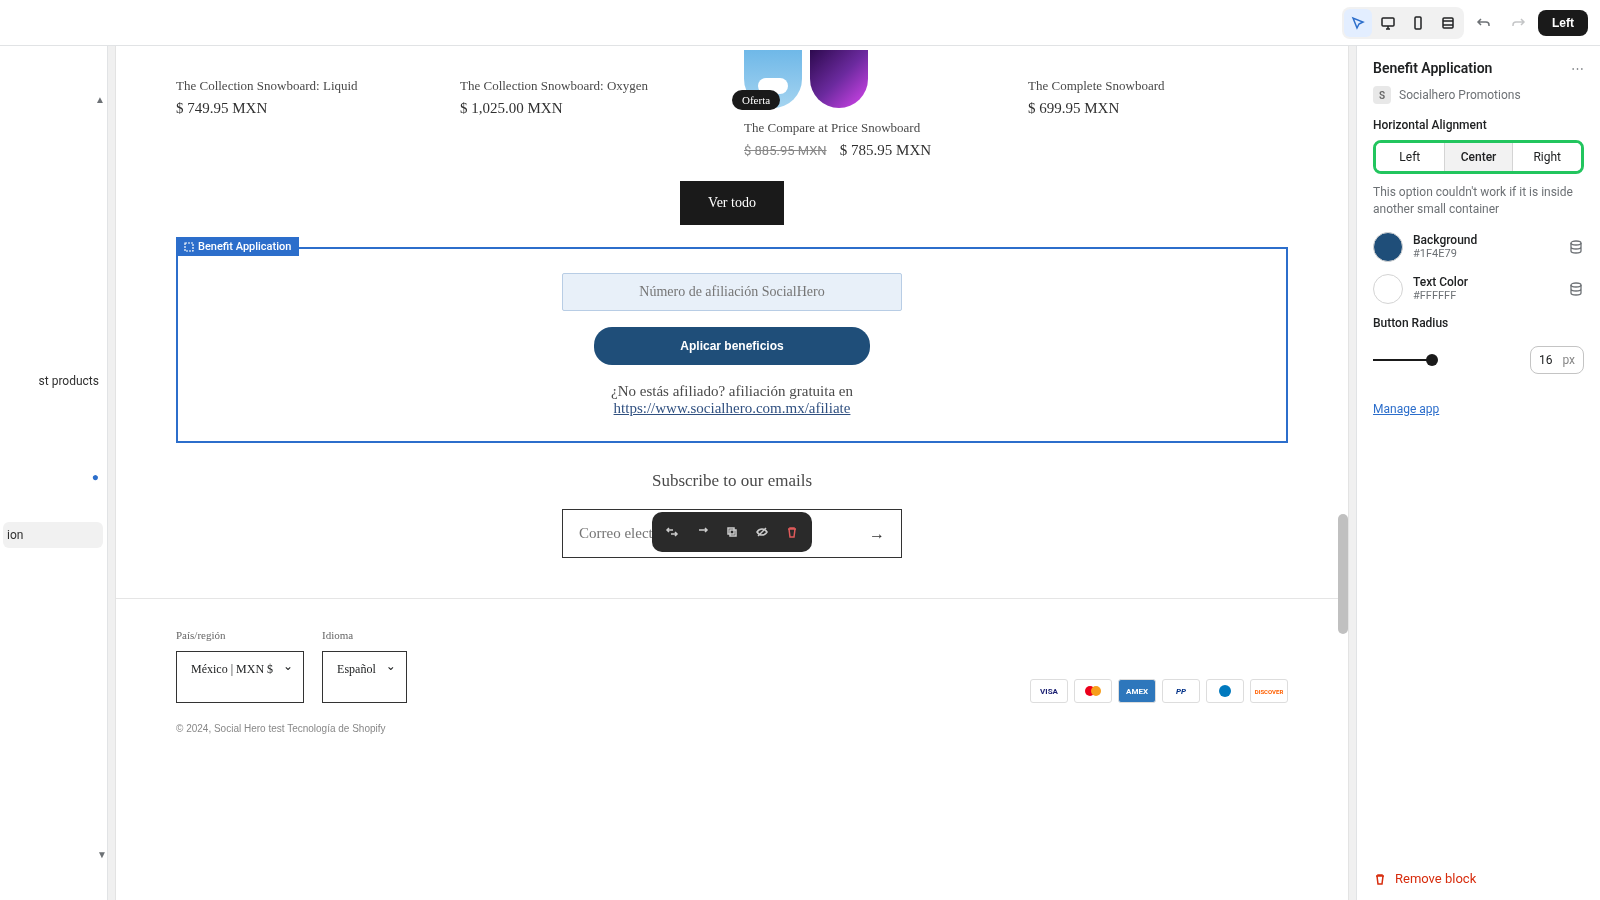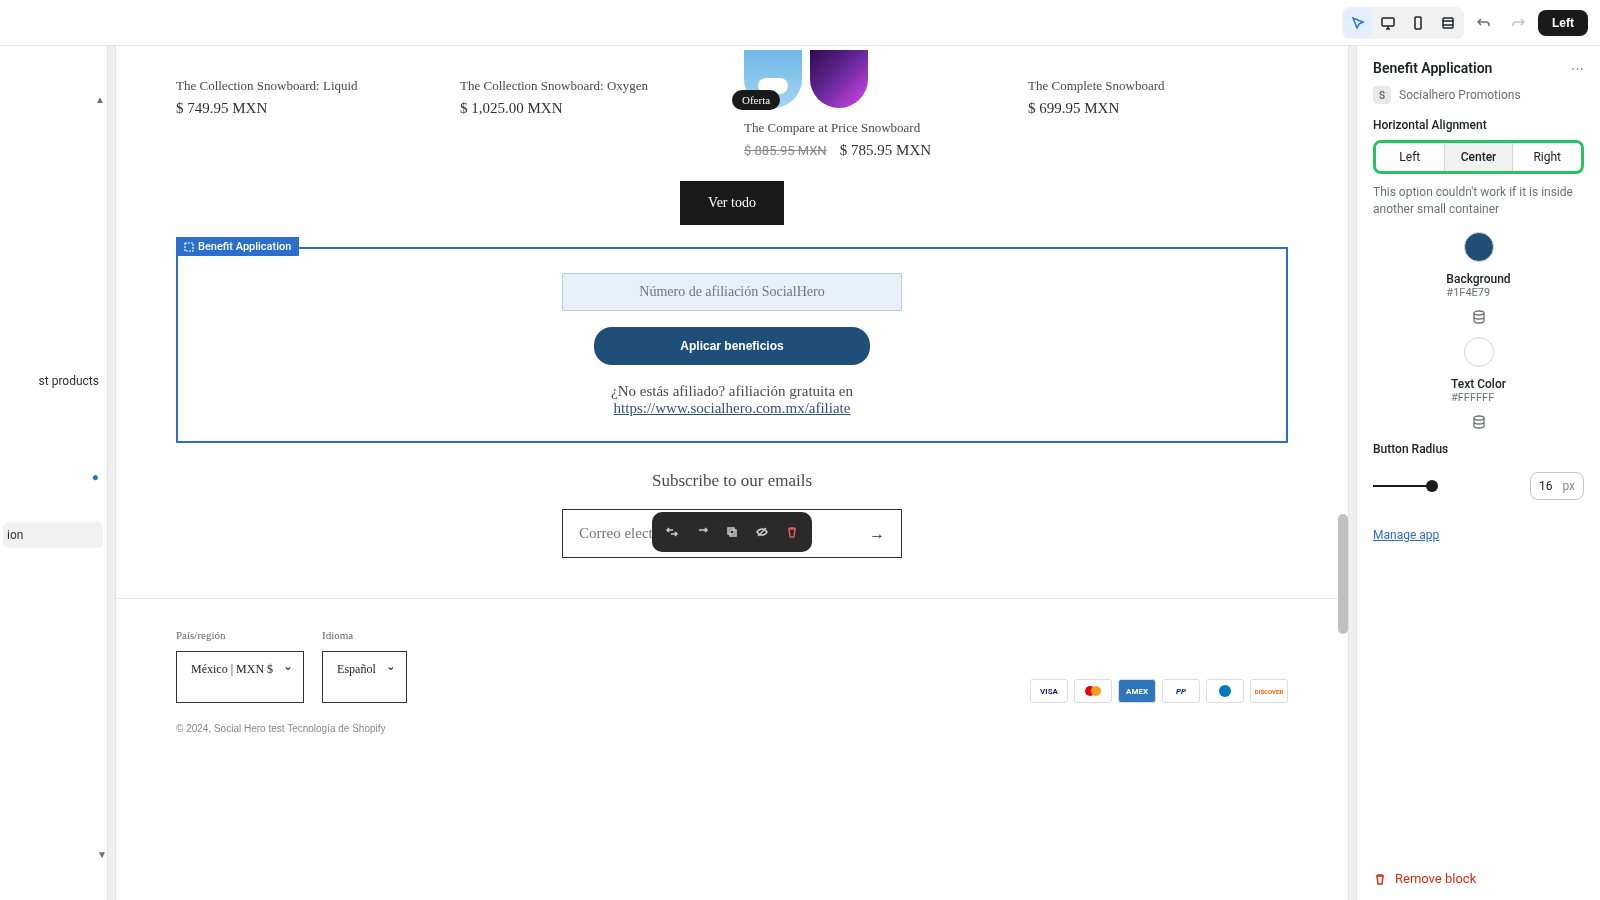--- a/index.html
+++ b/index.html
@@ -78,21 +78,21 @@
 .panel-title { font-size: 14px; font-weight: 600; }
 .panel-app { display: flex; align-items: center; gap: 8px; padding: 0 16px 14px; font-size: 12px; color: #6d7175; }
 .panel-app-icon { width: 18px; height: 18px; background: #e8e8e8; border-radius: 4px; display: flex; align-items: center; justify-content: center; font-size: 10px; font-weight: 600; color: #666; }
 .panel-body { padding: 0 16px; flex: 1; }
 .panel-label { font-size: 12px; font-weight: 500; margin-bottom: 8px; }
 .seg-control { display: flex; border: 3px solid #22c55e; border-radius: 8px; overflow: hidden; margin-bottom: 10px; }
 .seg-btn { flex: 1; padding: 7px 0; text-align: center; font-size: 12px; cursor: pointer; background: #fff; }
 .seg-btn.active { background: #f2f2f2; font-weight: 500; }
 .seg-btn + .seg-btn { border-left: 1px solid #d4d4d4; }
 .panel-hint { font-size: 12px; color: #6d7175; line-height: 1.4; margin-bottom: 14px; }
-.color-row { display: flex; align-items: center; gap: 10px; margin-bottom: 12px; flex-direction: column; }
+.color-row { display: flex; align-items: center; gap: 10px; margin-bottom: 12px; }
 .color-swatch { width: 30px; height: 30px; border-radius: 50%; border: 1px solid #d4d4d4; }
 .color-info { flex: 1; }
 .color-name { font-size: 12px; font-weight: 500; }
 .color-hex { font-size: 11px; color: #6d7175; }
 .db-icon { width: 16px; height: 16px; color: #6d7175; cursor: pointer; }
 .slider-row { display: flex; align-items: center; gap: 10px; margin-top: 16px; }
 .slider-dots { flex: 1; height: 16px; position: relative; }
 .slider-line { position: absolute; top: 7px; left: 0; width: 40%; height: 2px; background: #1a1a1a; }
 .slider-dotline { position: absolute; top: 7px; left: 40%; right: 0; height: 2px; background-image: radial-gradient(#c4c4c4 1px, transparent 1px); background-size: 5px 2px; }
 .slider-thumb { position: absolute; left: 40%; top: 2px; width: 12px; height: 12px; background: #1a1a1a; border-radius: 50%; margin-left: -6px; }

